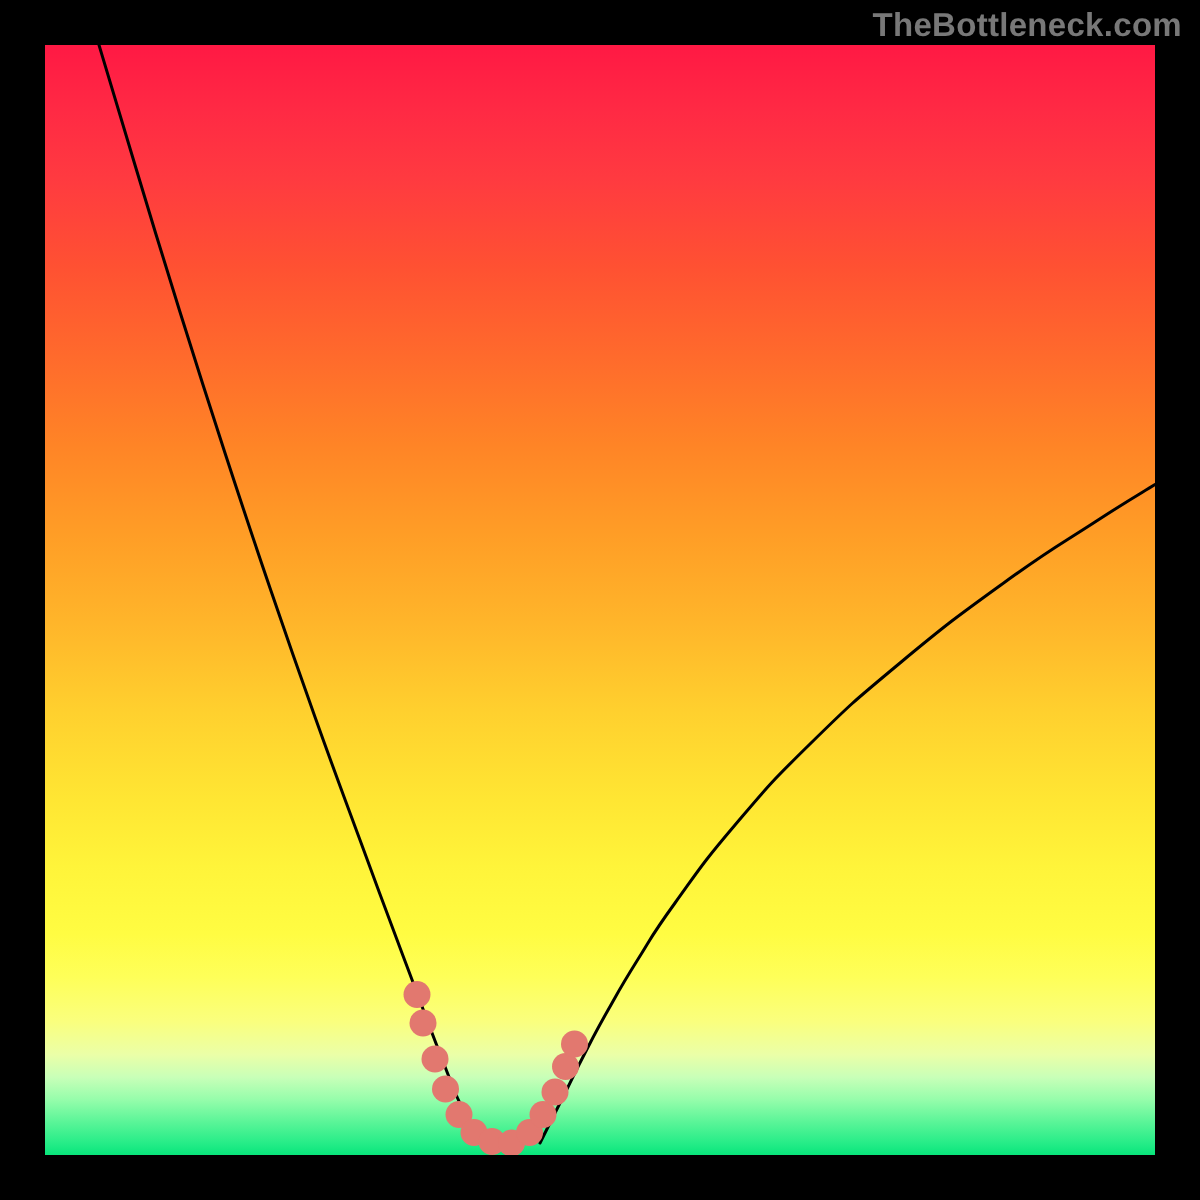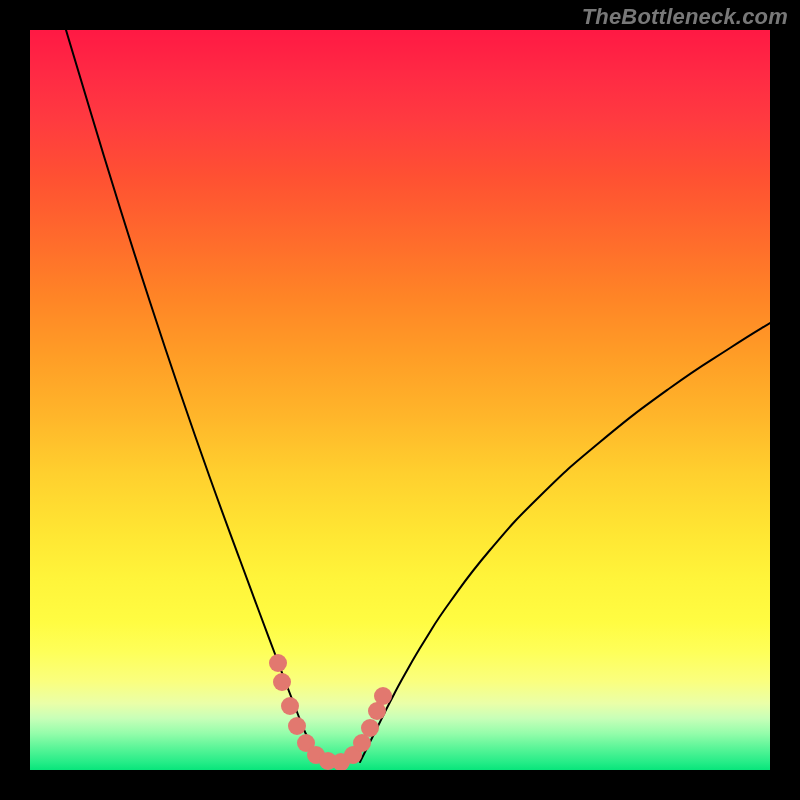--- a/index.html
+++ b/index.html
@@ -8,21 +8,20 @@
     width: 800px;
     height: 800px;
     background: #000;
     overflow: hidden;
   }
   .outer {
     position: relative;
     width: 800px;
     height: 800px;
     background: #000;
-    font-style: italic;
   }
   .plot {
     position: absolute;
     left: 30px;
     top: 30px;
     width: 740px;
     height: 740px;
     background: linear-gradient(
       to bottom,
       #ff1944 0%,

